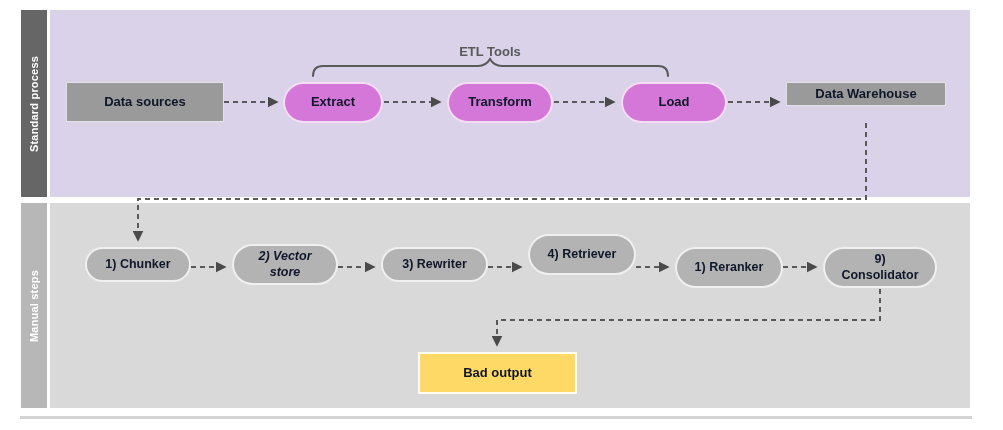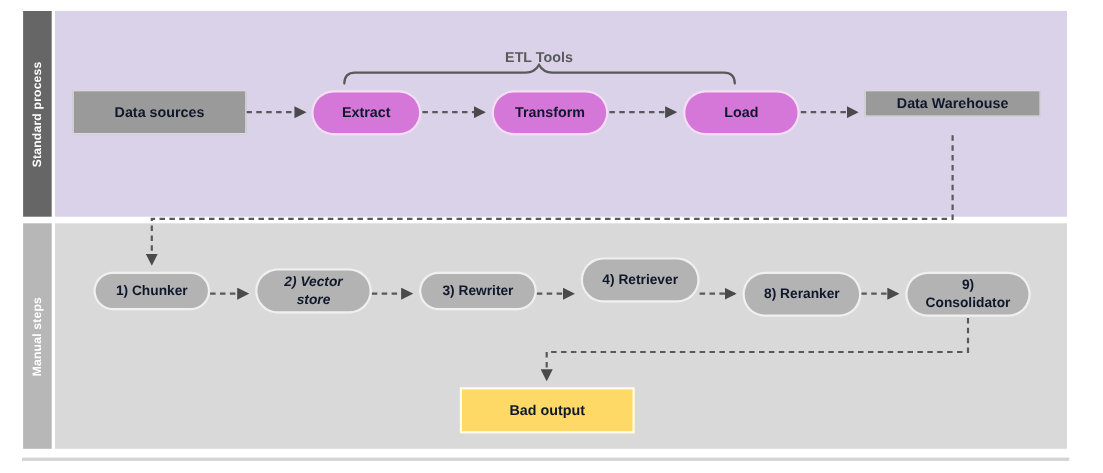--- a/index.html
+++ b/index.html
@@ -134,20 +134,20 @@
   <div class="node rect-node" style="left:66px; top:82px; width:158px; height:40px;">Data sources</div>
   <div class="node pill" style="left:283px; top:82px; width:100px; height:41px;">Extract</div>
   <div class="node pill" style="left:447px; top:82px; width:106px; height:41px;">Transform</div>
   <div class="node pill" style="left:621px; top:82px; width:106px; height:41px;">Load</div>
   <div class="node rect-node" style="left:786px; top:82px; width:160px; height:24px;">Data Warehouse</div>
 
   <div class="node pill-manual" style="left:85px; top:247px; width:106px; height:35px;">1) Chunker</div>
   <div class="node pill-manual" style="left:232px; top:244px; width:106px; height:41px;font-style:italic;">2) Vector store</div>
   <div class="node pill-manual" style="left:381px; top:247px; width:107px; height:35px;">3) Rewriter</div>
   <div class="node pill-manual" style="left:528px; top:234px; width:108px; height:41px;">4) Retriever</div>
-  <div class="node pill-manual" style="left:675px; top:247px; width:108px; height:41px;">8) Reranker</div>
+  <div class="node pill-manual" style="left:675px; top:247px; width:108px; height:41px;">1) Reranker</div>
   <div class="node pill-manual" style="left:823px; top:247px; width:114px; height:41px;">9) Consolidator</div>
 
   <div class="node yellow-box" style="left:418px; top:352px; width:159px; height:42px;">Bad output</div>
 
   <div class="bottom-rule"></div>
 
 </div>
 
 </body></html>

